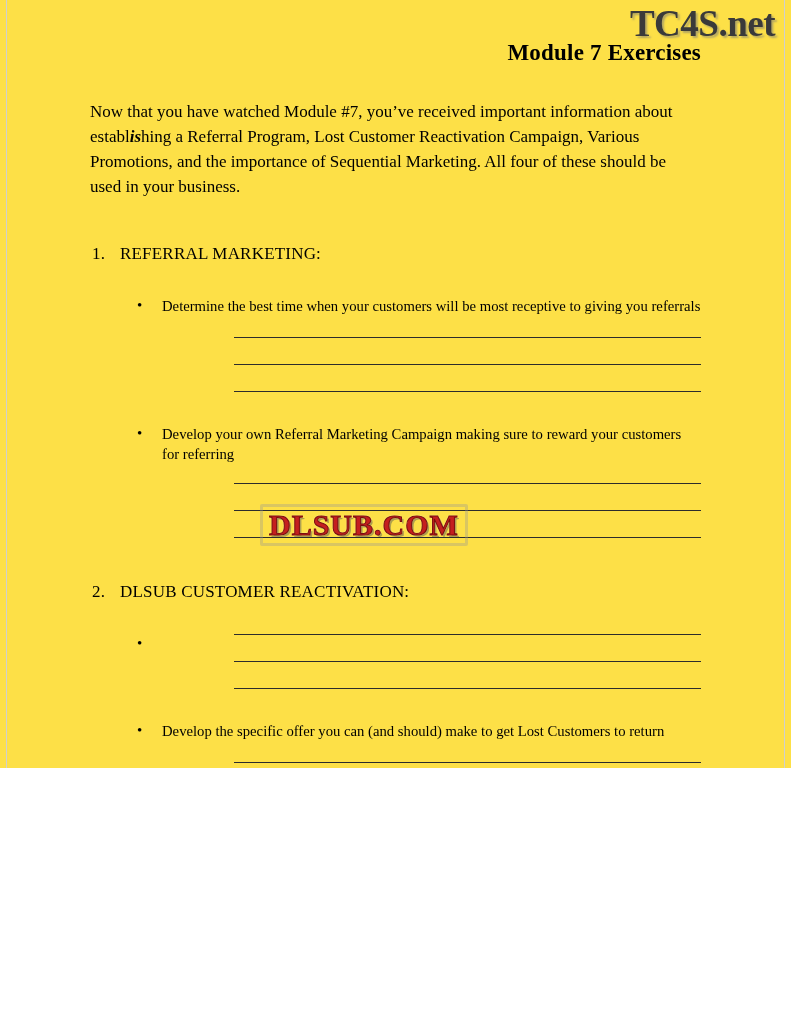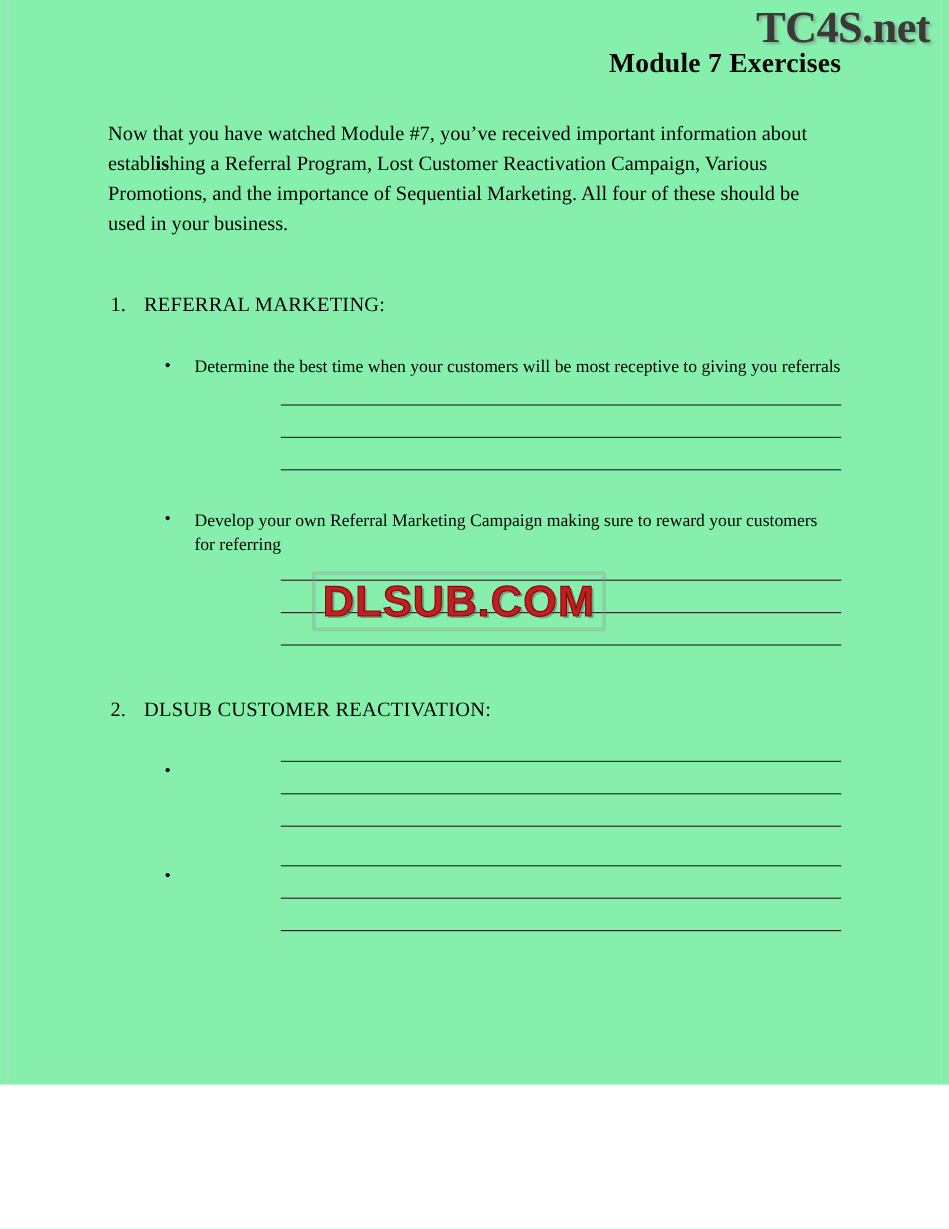--- a/index.html
+++ b/index.html
@@ -7,22 +7,22 @@
     padding: 0;
     background: #ffffff;
   }
   body {
     font-family: "Liberation Serif", serif;
     color: #000000;
   }
   .page {
     position: relative;
     width: 791px;
-    height: 904px;
-    background: #86efac;
+    height: 768px;
+    background: #fde047;
     overflow: hidden;
   }
   
   .edge-line-left,
   .edge-line-right {
     position: absolute;
     top: 0;
     bottom: 0;
     width: 1px;
     background: #cfcfcf;
@@ -66,21 +66,21 @@
     padding: 0;
     letter-spacing: 0.1px;
   }
 
   p.intro {
     font-size: 17px;
     line-height: 1.48;
     margin: 33px 0 0 0;
     text-align: left;
   }
-  p.intro b { font-weight: bold; }
+  p.intro b { font-weight: bold; font-style: italic; }
 
   ol.sections {
     list-style: none;
     margin: 0;
     padding: 0;
   }
   li.section {
     margin-top: 44px;
     position: relative;
   }
@@ -126,24 +126,24 @@
     margin-bottom: 26px;
     width: 100%;
   }
   .rule:last-child { margin-bottom: 0; }
 
   .lines.tight { margin-top: 18px; }
 
   .watermark-mid {
     position: absolute;
     left: 250px;
-    top: 472px;
-    font-family: Liberation Sans, sans-serif;
-    font-weight: bold;
-    font-size: 36px;
+    top: 500px;
+    font-family: Liberation Serif, serif;
+    font-weight: bold;
+    font-size: 30px;
     letter-spacing: 1px;
     color: #c41f1f;
     -webkit-text-stroke: 1px #7a0d0d;
     text-shadow:
       2px 2px 0 rgba(80,80,80,0.45),
       0 0 2px rgba(255,255,255,0.7);
     background: transparent;
     padding: 2px 8px;
     border: 2px solid rgba(120,120,120,0.0);
   }
@@ -221,20 +221,21 @@
           <li class="bullet-item">
             <span class="bullet-dot">•</span>
             <div class="lines">
               <div class="rule"></div>
               <div class="rule"></div>
               <div class="rule"></div>
             </div>
           </li>
           <li class="bullet-item">
             <span class="bullet-dot">•</span>
+            <span class="bullet-text">Develop the specific offer you can (and should) make to get Lost Customers to return</span>
             <div class="lines">
               <div class="rule"></div>
               <div class="rule"></div>
               <div class="rule"></div>
             </div>
           </li>
         </ul>
       </li>
 
     </ol>

